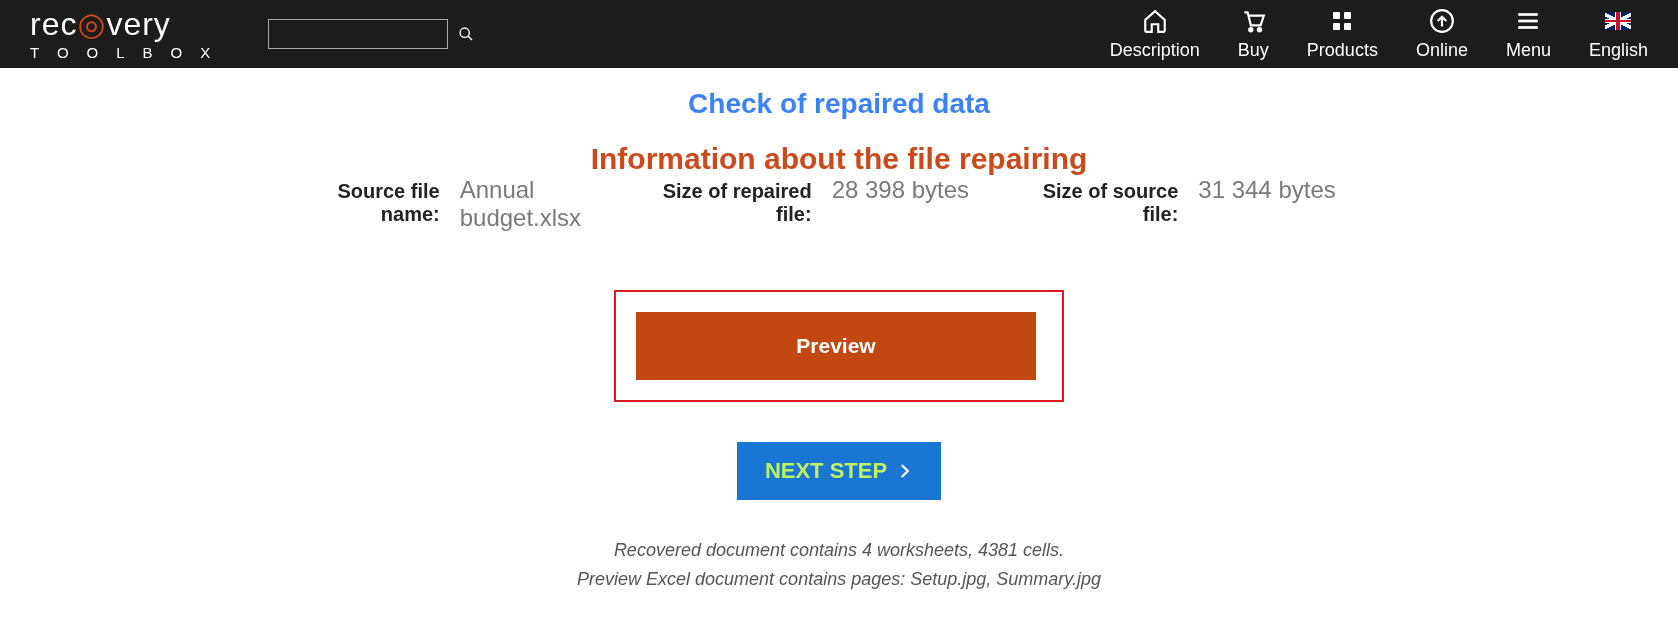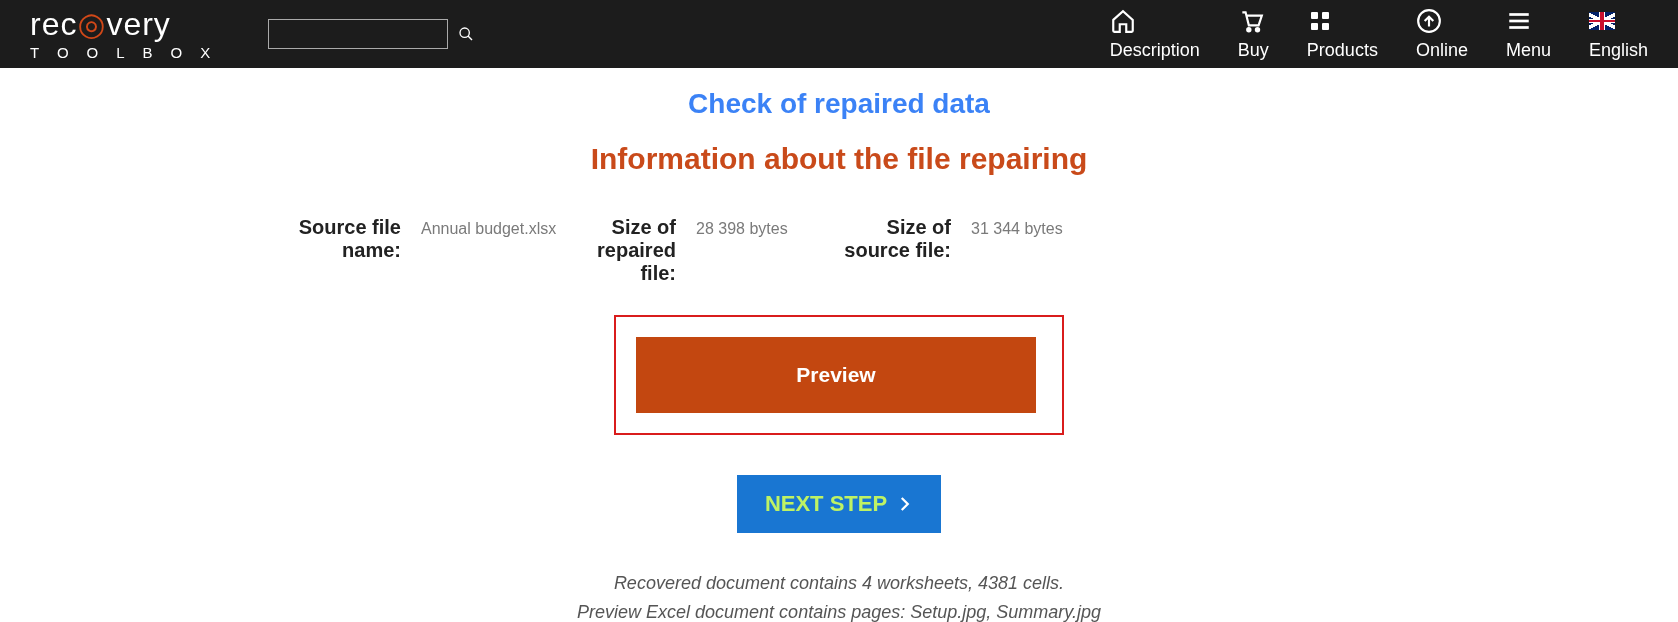--- a/index.html
+++ b/index.html
@@ -66,20 +66,21 @@
       font-size: 16px;
     }
     .nav {
       margin-left: auto;
       display: flex;
       gap: 38px;
     }
     .nav-item {
       display: flex;
       flex-direction: column;
+      align-items: center;
       cursor: pointer;
       gap: 6px;
     }
     .nav-icon {
       width: 26px;
       height: 26px;
       display: flex;
       align-items: center;
       justify-content: center;
     }
@@ -119,63 +120,62 @@
     .heading1 {
       color: #3b82f6;
       font-size: 28px;
       font-weight: 600;
       margin-bottom: 22px;
     }
     .heading2 {
       color: #c94a1a;
       font-size: 30px;
       font-weight: 600;
-      margin-bottom: 40px;
     }
     .info-grid {
       display: grid;
-      grid-template-columns: 1fr 1fr 1fr 1fr;
+      grid-template-columns: 1fr 1fr 1fr;
       max-width: 1100px;
       margin: 0 auto 30px;
       row-gap: 28px;
     }
     .info-row {
       display: flex;
       align-items: baseline;
     }
     .info-label {
       width: 48%;
       text-align: right;
       font-size: 20px;
       font-weight: 600;
       color: #222;
       padding-right: 20px;
     }
     .info-value {
-      font-size: 16px;
+      font-size: 24px;
       color: #7a7a7a;
       text-align: left;
     }
     .button-row {
       display: flex;
       justify-content: center;
       gap: 200px;
       margin-bottom: 40px;
     }
     .button-frame {
       border: 2px solid #d91c1c;
       padding: 20px;
       width: 450px;
     }
     .action-button {
       background: #c34710;
       color: #fff;
       border: none;
       width: 400px;
-      height: 76px;
+      height: 68px;
       font-size: 21px;
       font-weight: 600;
       cursor: pointer;
       display: flex;
       align-items: center;
       justify-content: center;
     }
     .next-button {
       background: #1976d2;
       color: #bef264;

